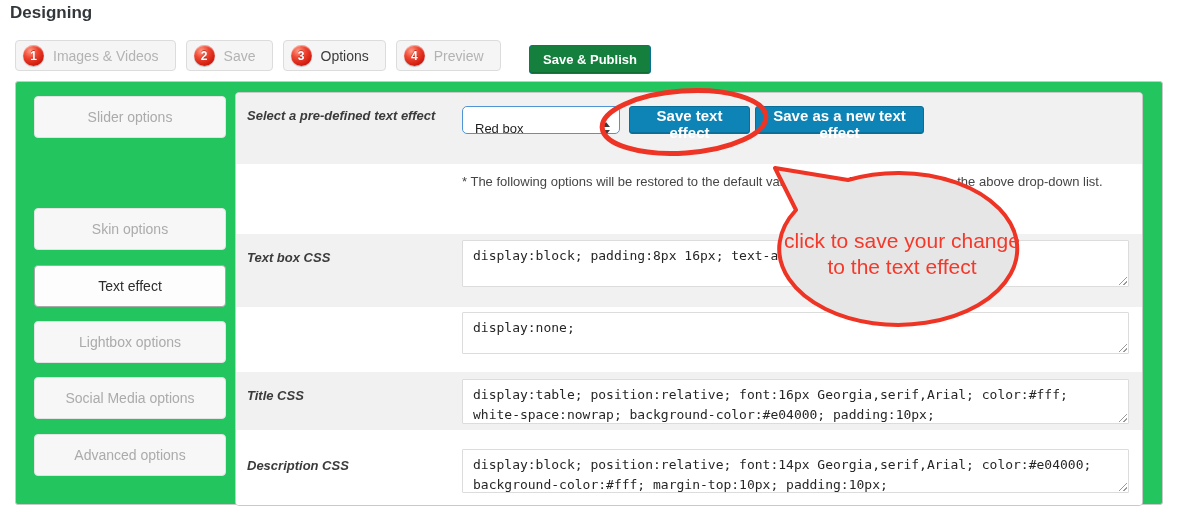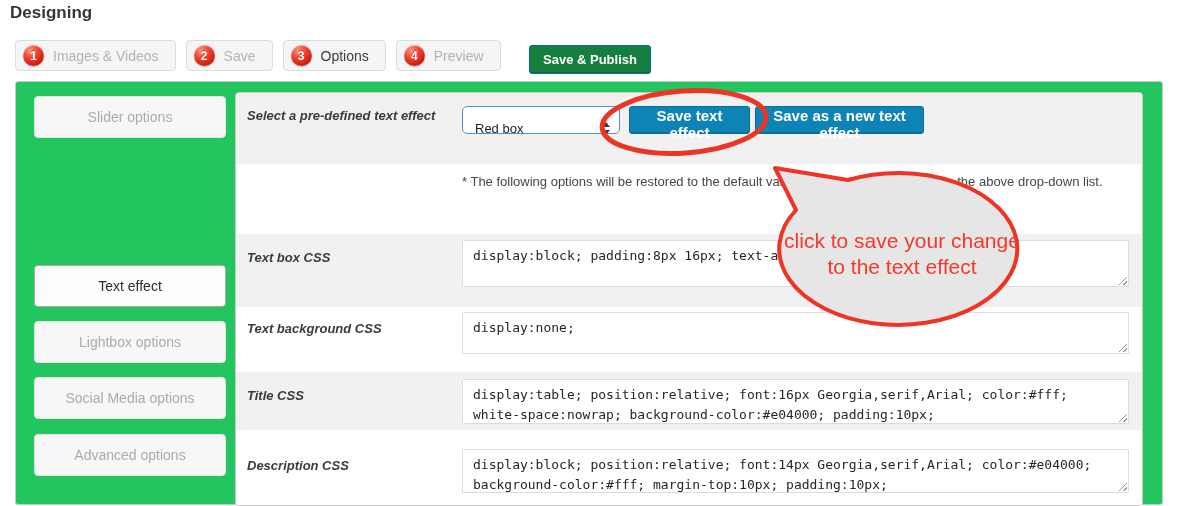--- a/index.html
+++ b/index.html
@@ -108,20 +108,21 @@
     <span class="step-badge">4</span>
     <span class="step-label">Preview</span>
   </div>
 </div>
 
 <button class="save-publish">Save &amp; Publish</button>
 
 <div class="wrapper">
 
   <div class="side-btn" style="top:14px;">Slider options</div>
+  <div class="side-btn" style="top:126px;">Skin options</div>
   <div class="side-btn active" style="top:183px;text-align:right;">Text effect</div>
   <div class="side-btn" style="top:239px;">Lightbox options</div>
   <div class="side-btn" style="top:295px;">Social Media options</div>
   <div class="side-btn" style="top:352px;">Advanced options</div>
 
   <div class="panel">
     <div class="row r1"></div>
     <div class="row r2"></div>
     <div class="row r3"></div>
     <div class="row r4"></div>
@@ -140,21 +141,20 @@
 
     <button class="btn-primary btn-save">Save text effect</button>
     <button class="btn-primary btn-save-new">Save as a new text effect</button>
 
     <div class="note">* The following options will be restored to the default value if you select a text effect in the above drop-down list.</div>
 
     <div class="fld-label lbl-f0">Text box CSS</div>
     <textarea class="css-area ta0" spellcheck="false" style="">display:block; padding:8px 16px; text-align:center;</textarea>
     <div class="resize-handle rh0"></div>
 
-    <div class="fld-label lbl-f1">Text background CSS</div>
     <textarea class="css-area ta1" spellcheck="false" style="">display:none;</textarea>
     <div class="resize-handle rh1"></div>
 
     <div class="fld-label lbl-f2">Title CSS</div>
     <textarea class="css-area ta2" spellcheck="false" style="">display:table; position:relative; font:16px Georgia,serif,Arial; color:#fff; white-space:nowrap; background-color:#e04000; padding:10px;</textarea>
     <div class="resize-handle rh2"></div>
 
     <div class="fld-label lbl-f3">Description CSS</div>
     <textarea class="css-area ta3" spellcheck="false" style="">display:block; position:relative; font:14px Georgia,serif,Arial; color:#e04000; background-color:#fff; margin-top:10px; padding:10px;</textarea>
     <div class="resize-handle rh3"></div>

